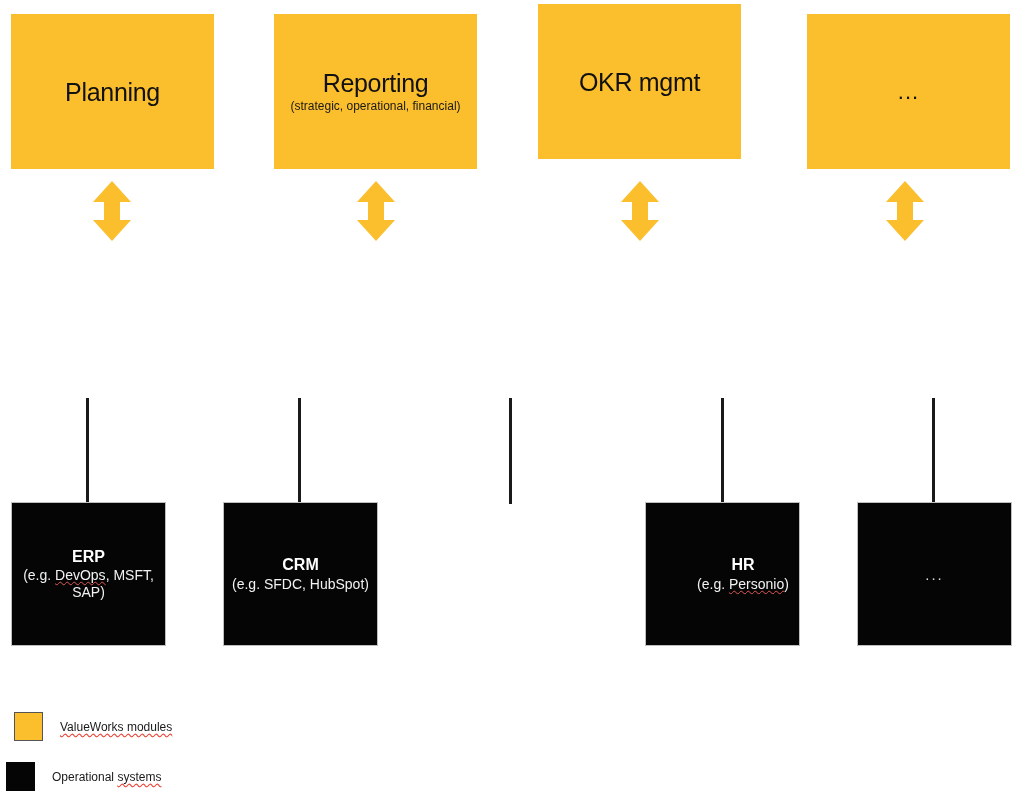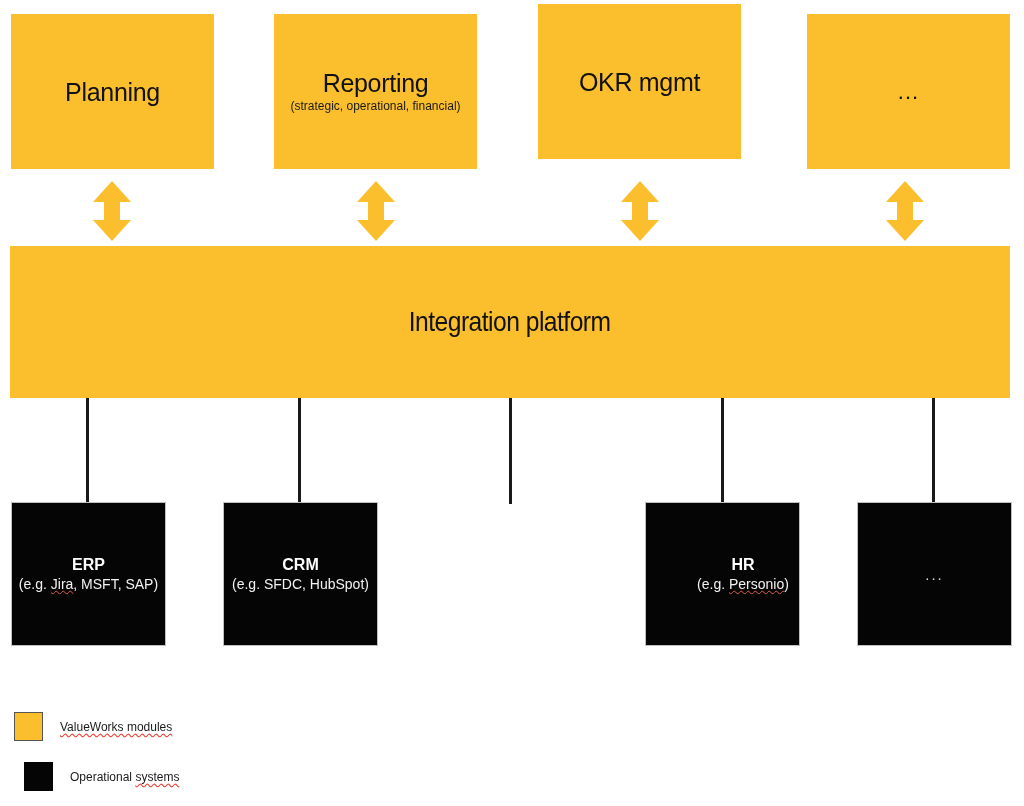--- a/index.html
+++ b/index.html
@@ -191,33 +191,30 @@
     <svg width="38" height="60" viewBox="0 0 38 60">
       <polygon points="19,0 38,21 27,21 27,39 38,39 19,60 0,39 11,39 11,21 0,21" fill="#FBBF2D"></polygon>
     </svg>
   </div>
   <div class="dbl-arrow" style="left:886px; top:181px;">
     <svg width="38" height="60" viewBox="0 0 38 60">
       <polygon points="19,0 38,21 27,21 27,39 38,39 19,60 0,39 11,39 11,21 0,21" fill="#FBBF2D"></polygon>
     </svg>
   </div>
 
-  <div id="integration-platform">
-    <div id="integration-platform-label">Integration platform</div>
-  </div>
 
   <div class="connector" style="left:86px;  top:398px; height:106px;"></div>
   <div class="connector" style="left:298px; top:398px; height:106px;"></div>
   <div class="connector" style="left:509px; top:398px; height:106px;"></div>
   <div class="connector" style="left:721px; top:398px; height:106px;"></div>
   <div class="connector" style="left:932px; top:398px; height:106px;"></div>
 
   <div class="system-box" style="left:11px; top:502px; width:155px; height:144px;">
     <div class="system-title">ERP</div>
-    <div class="system-sub"><span>(e.g. </span><span class="spell-thin">Jira</span><span>, MSFT, SAP)</span></div>
+    <div class="system-sub"><span>(e.g. </span><span class="spell-thin">DevOps</span><span>, MSFT, SAP)</span></div>
   </div>
 
   <div class="system-box" style="left:223px; top:502px; width:155px; height:144px;">
     <div class="system-title">CRM</div>
     <div class="system-sub"><span>(e.g. </span><span class="spell-thin"></span><span>SFDC, HubSpot)</span></div>
   </div>
 
 
   <div class="system-box" style="left:645px; top:502px; width:155px; height:144px;padding-left:47px;">
     <div class="system-title">HR</div>
@@ -226,19 +223,19 @@
 
   <div class="system-box" style="left:857px; top:502px; width:155px; height:144px;">
     <div class="system-ellipsis">...</div>
   </div>
 
   <div id="legend">
     <div class="legend-row" style="left:14px; top:712px;">
       <div class="legend-swatch yellow"></div>
       <div class="legend-label spell">ValueWorks modules</div>
     </div>
-    <div class="legend-row" style="left:24px; top:762px;justify-content:space-between;">
+    <div class="legend-row" style="left:6px; top:762px;justify-content:space-between;">
       <div class="legend-swatch black"></div>
       <div class="legend-label"><span>Operational </span><span class="spell">systems</span></div>
     </div>
   </div>
 
 </div>
 
 </body></html>

